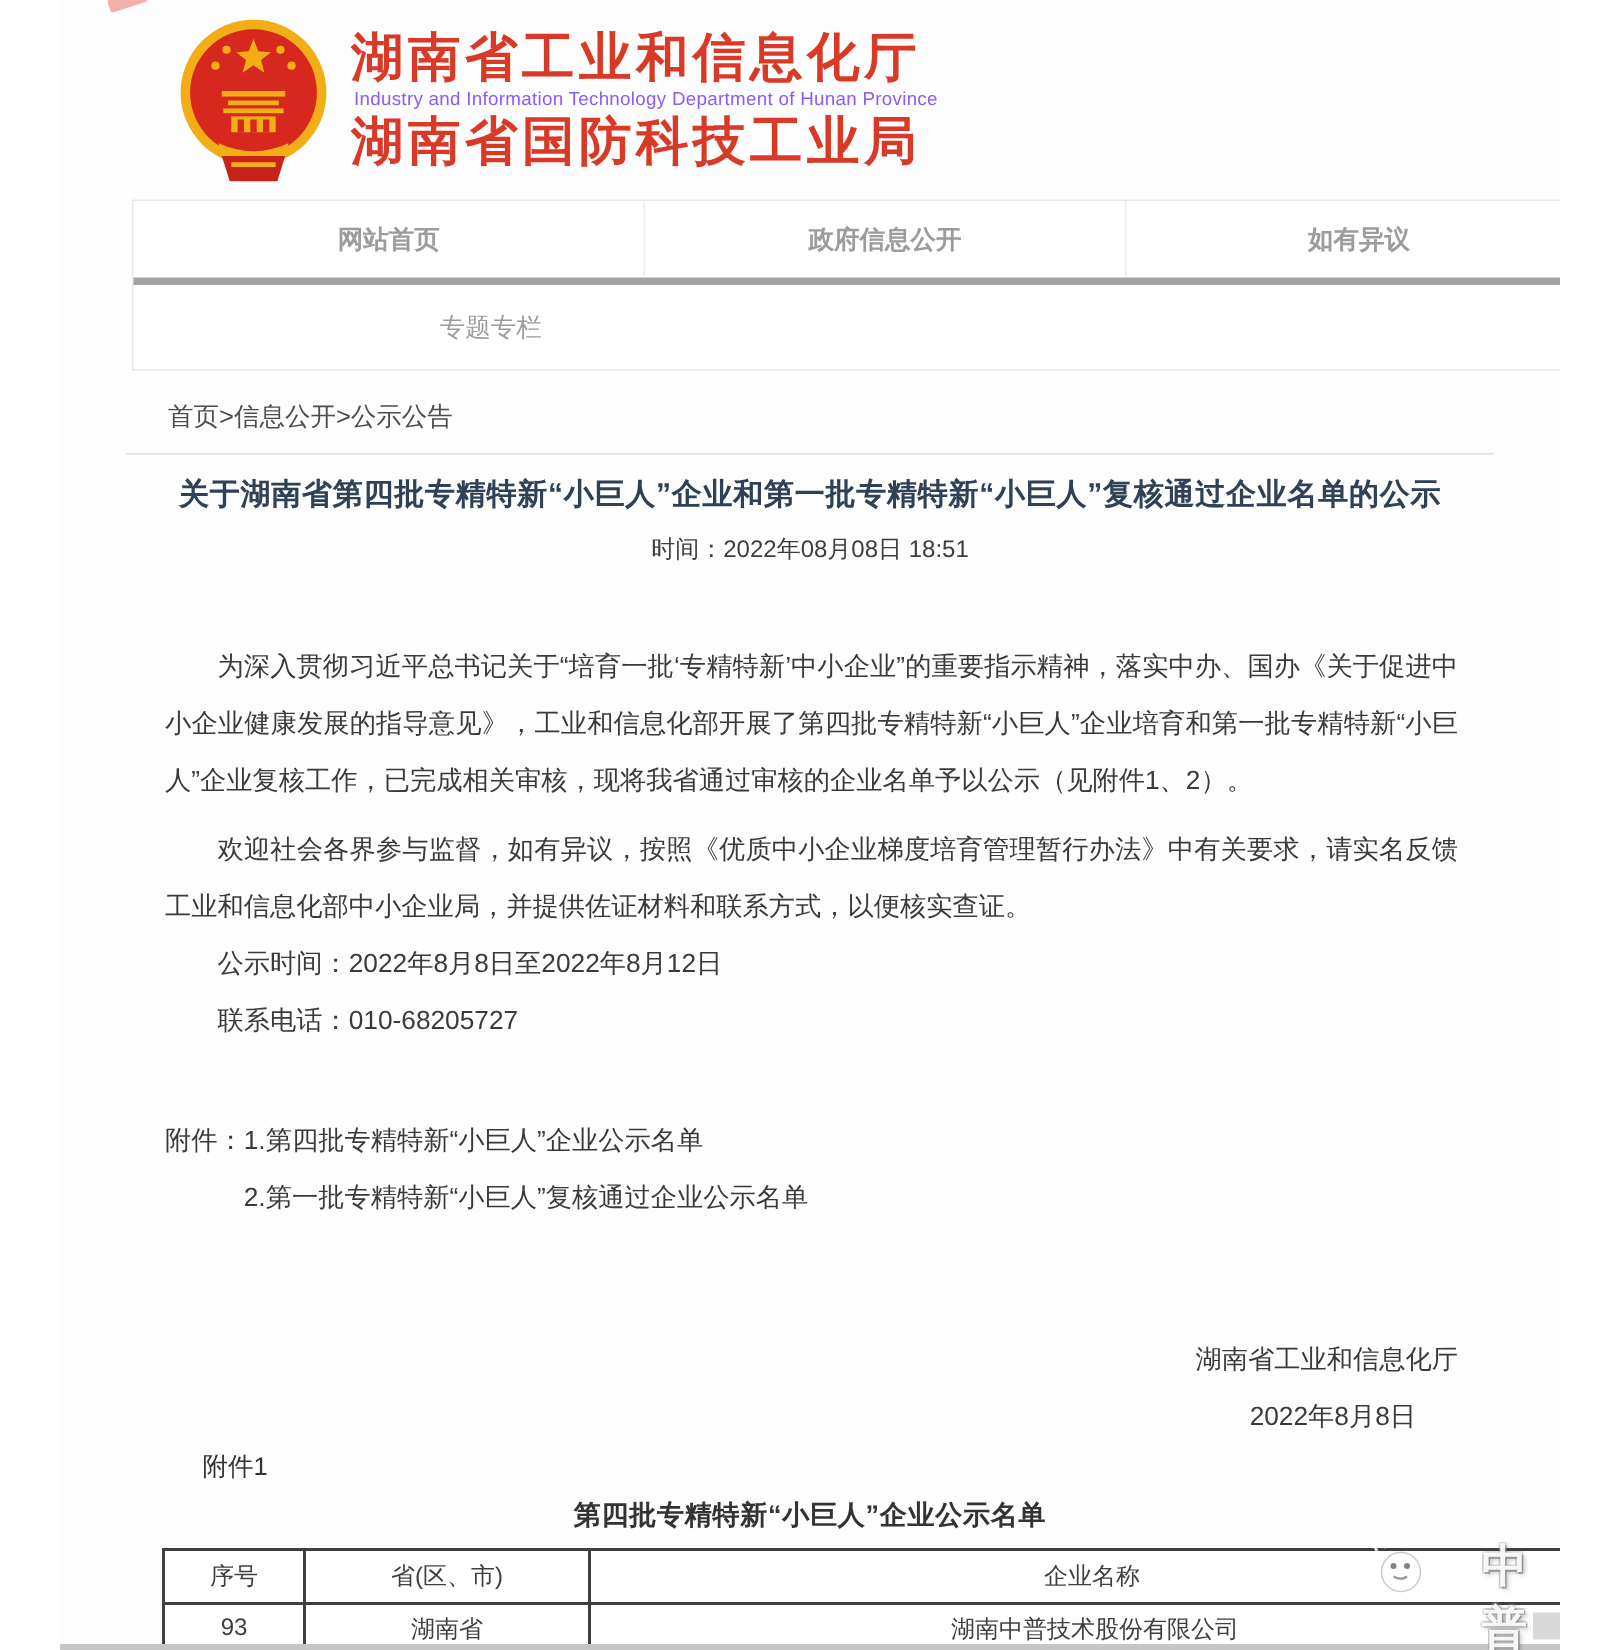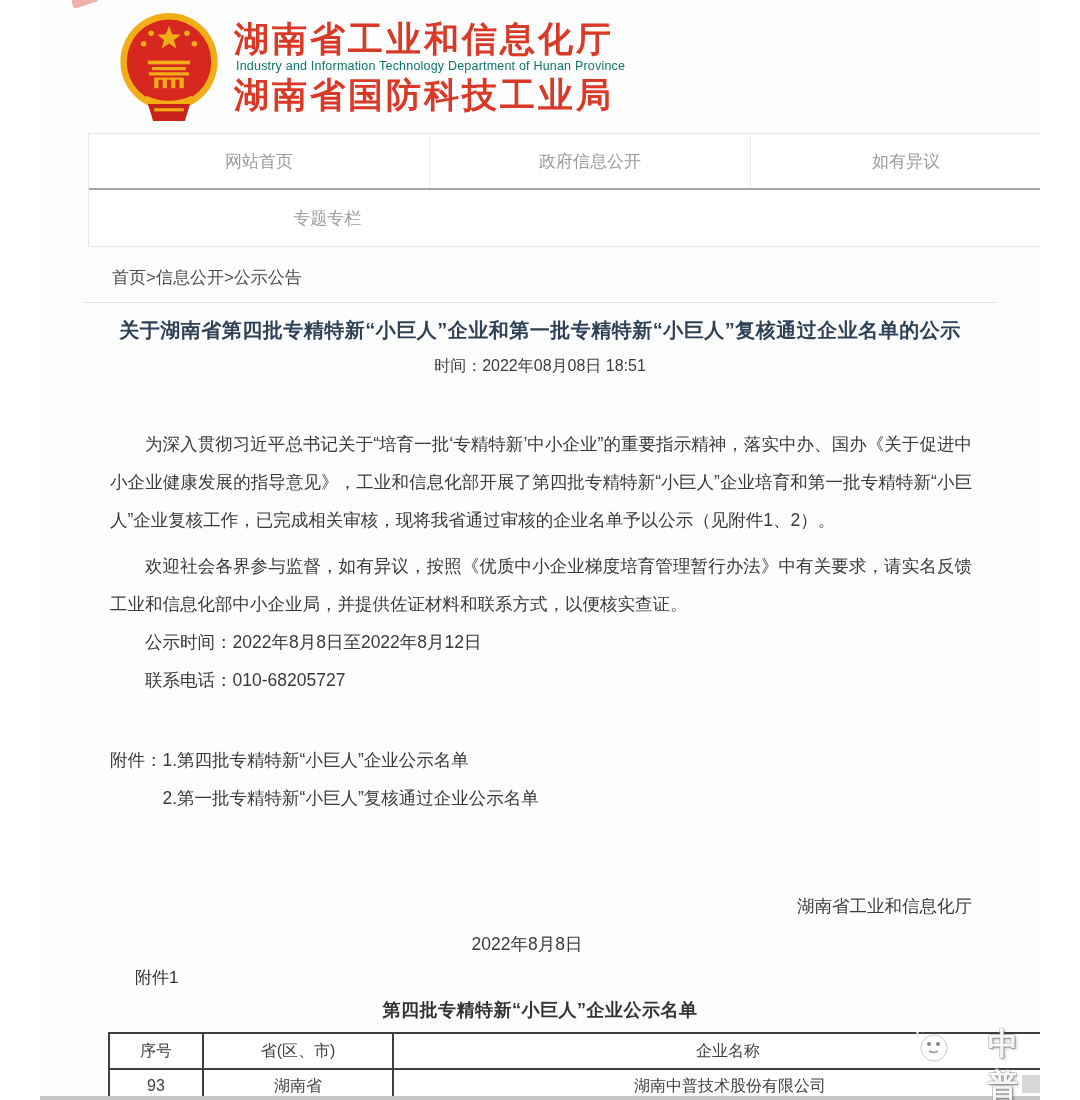--- a/index.html
+++ b/index.html
@@ -7,48 +7,48 @@
   .page {
     position:relative; width:1000px; height:1100px; margin:0 auto;
     background:#fdfdfd; overflow:hidden;
     font-family:"Liberation Sans","DejaVu Sans",sans-serif; color:#3a3a3a;
   }
   
   .site-header { height:133px; display:flex; align-items:center; padding-left:76px; background:#fdfdfd; }
   .emblem { width:106px; height:112px; flex:0 0 auto; margin-right:12px; }
   .org-block { line-height:1; }
   .org-cn { font-size:35px; font-weight:700; color:#d93a28; letter-spacing:3px; }
-  .org-en { font-size:12.5px; color:#0f766e; margin:4px 0 5px 2px; letter-spacing:0.2px; }
+  .org-en { font-size:12.5px; color:#8b5cf6; margin:4px 0 5px 2px; letter-spacing:0.2px; }
   .artifact-slash { position:absolute; left:32px; top:-4px; width:26px; height:9px;
     background:#e05545; opacity:0.45; transform:rotate(-18deg); border-radius:2px; }
   
   .main-nav { margin-left:48px; width:974px; border:1px solid #e7e7e7; background:#fff; }
   .nav-row { display:flex; height:56px; }
-  .nav-row.first { border-bottom:2px solid #a3a3a3; }
+  .nav-row.first { border-bottom:5px solid #a3a3a3;font-weight:bold; }
   .nav-cell { display:flex; align-items:center; justify-content:center;
     font-size:17px; color:#9c9c9c; cursor:pointer; }
   .nav-cell + .nav-cell { border-left:1px solid #ececec; }
   .w1 { width:35%; } .w2 { width:33%; } .w3 { width:32%; }
   .h1 { width:51%; } .h2 { width:49%; }
   
   .breadcrumb-wrap { margin:0 44px; border-bottom:1px solid #e0e0e0; padding:19px 0 13px 28px; }
   .breadcrumb { font-size:17px; color:#4d4d4d; cursor:pointer; }
   
   .article-title { margin-top:14px; text-align:center; font-size:20px; line-height:26px;
     font-weight:700; color:#2e4156; letter-spacing:0.5px; }
   .publish-time { margin-top:13px; text-align:center; font-size:16px; color:#3c3c3c; }
   
   .body-text { margin:48px 68px 0 70px; font-size:17.5px; color:#3a3a3a; }
   .para { line-height:38px; text-indent:2em; text-align:justify; }
   .para.p2 { margin-top:8px; }
   .attach { margin-top:42px; display:flex; line-height:38px; text-indent:0; }
   .attach-label { flex:0 0 auto; }
   .attach-items div { line-height:38px; }
   .signature { margin-top:70px; text-align:right; padding-right:0; line-height:38px; }
-  .sig-date { padding-right:28px;text-align:center; }
+  .sig-date { padding-right:28px; }
   
   .annex-label { margin:0 0 0 95px; line-height:30px; font-size:17px; color:#333; }
   .table-title { margin-top:4px; text-align:center; font-size:18px; font-weight:700;
     color:#333; line-height:26px; letter-spacing:0.5px; }
   table.company-table { margin:9px 0 0 68px; width:956px; border-collapse:collapse;
     border:2px solid #3f3f3f; background:#fff; }
   table.company-table th, table.company-table td {
     border:2px solid #3f3f3f; font-size:16px; color:#3f3f3f; text-align:center; font-weight:400; }
   table.company-table th { height:36px; }
   table.company-table td { height:34px; }

